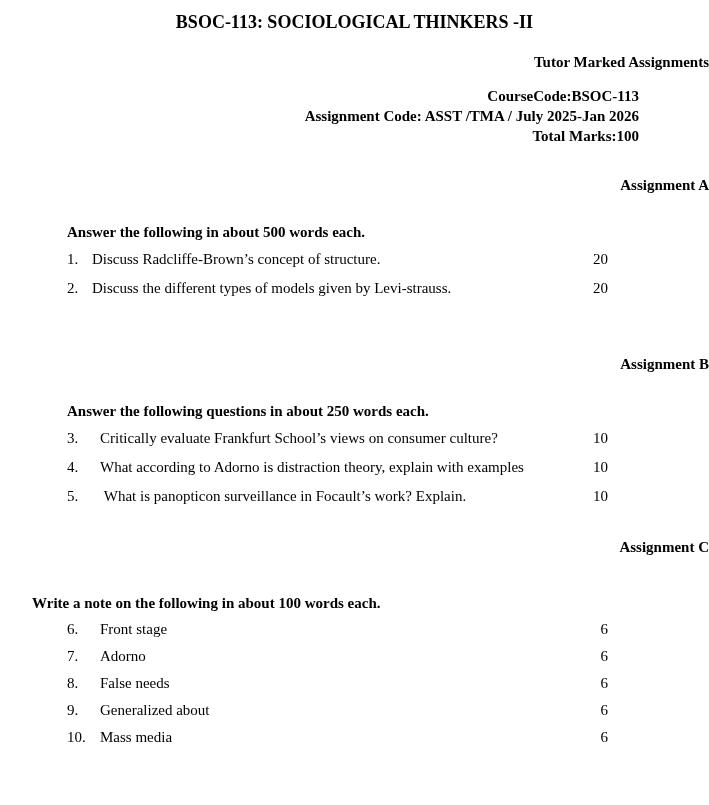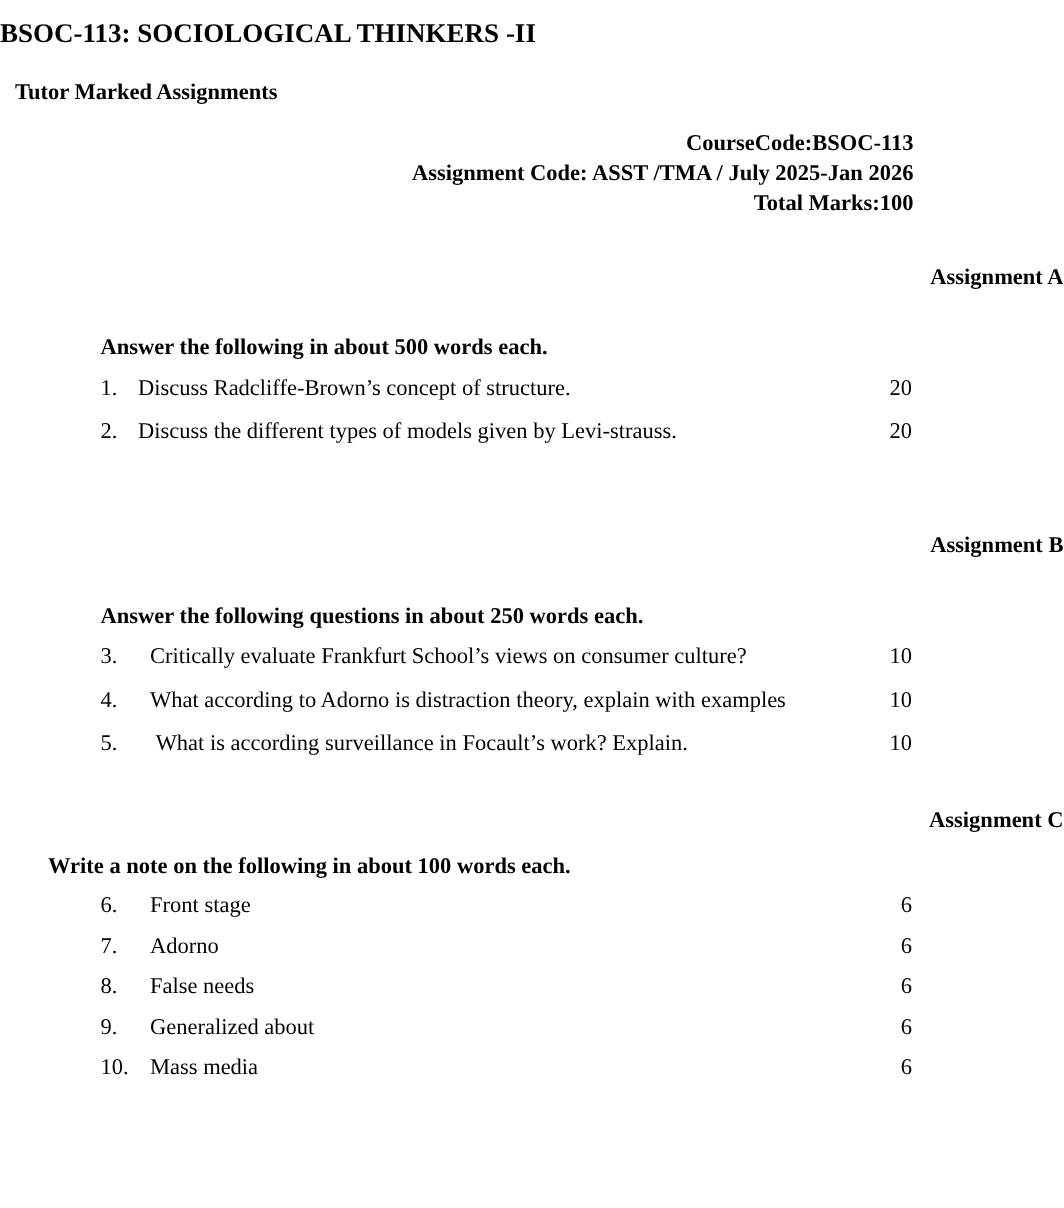--- a/index.html
+++ b/index.html
@@ -17,31 +17,33 @@
     font-size: 15px;
     overflow: hidden;
     box-sizing: border-box;
     padding-top: 12px;
   }
   .doc-title {
     margin: 0;
     font-size: 18px;
     line-height: 21px;
     font-weight: bold;
+    text-align: center;
   }
   .doc-subtitle {
-    margin: 21px 0 0 10px;
+    margin: 21px 0 0 0;
     font-size: 15px;
     line-height: 16px;
     font-weight: bold;
-    text-align: left;
+    text-align: right;
+    padding-left: 20px;
   }
   .header-info {
     margin-top: 16px;
-    padding-right: 100px;
+    padding-right: 70px;
     text-align: right;
     font-weight: bold;
     font-size: 15px;
     line-height: 20px;
   }
   .section-heading {
     margin: 0;
     font-size: 15px;
     line-height: 16px;
     font-weight: bold;
@@ -50,21 +52,21 @@
   .sec-a .section-heading { margin-top: 31px; }
   .sec-b .section-heading { margin-top: 53px; }
   .sec-c .section-heading { margin-top: 28px; }
   .instruction {
     margin: 31px 0 0 0;
     padding-left: 67px;
     font-weight: bold;
     font-size: 15px;
     line-height: 16px;
   }
-  .sec-c .instruction { margin-top: 15px; padding-left: 32px; }
+  .sec-c .instruction { margin-top: 40px; padding-left: 32px; }
   .q-rows {
     margin-top: 5px;
   }
   .q-row {
     display: flex;
     align-items: baseline;
     padding-left: 67px;
     padding-right: 101px;
     line-height: 29px;
   }
@@ -123,21 +125,21 @@
         <span class="q-text">Critically evaluate Frankfurt School’s views on consumer culture?</span>
         <span class="q-marks">10</span>
       </div>
       <div class="q-row">
         <span class="q-num">4.</span>
         <span class="q-text">What according to Adorno is distraction theory, explain with examples</span>
         <span class="q-marks">10</span>
       </div>
       <div class="q-row">
         <span class="q-num">5.</span>
-        <span class="q-text"> What is according surveillance in Focault’s work? Explain.</span>
+        <span class="q-text"> What is panopticon surveillance in Focault’s work? Explain.</span>
         <span class="q-marks">10</span>
       </div>
     </div>
   </section>
 
   <section class="assignment-section sec-c">
     <h3 class="section-heading">Assignment C</h3>
     <p class="instruction">Write a note on the following in about 100 words each.</p>
     <div class="q-rows">
       <div class="q-row">

